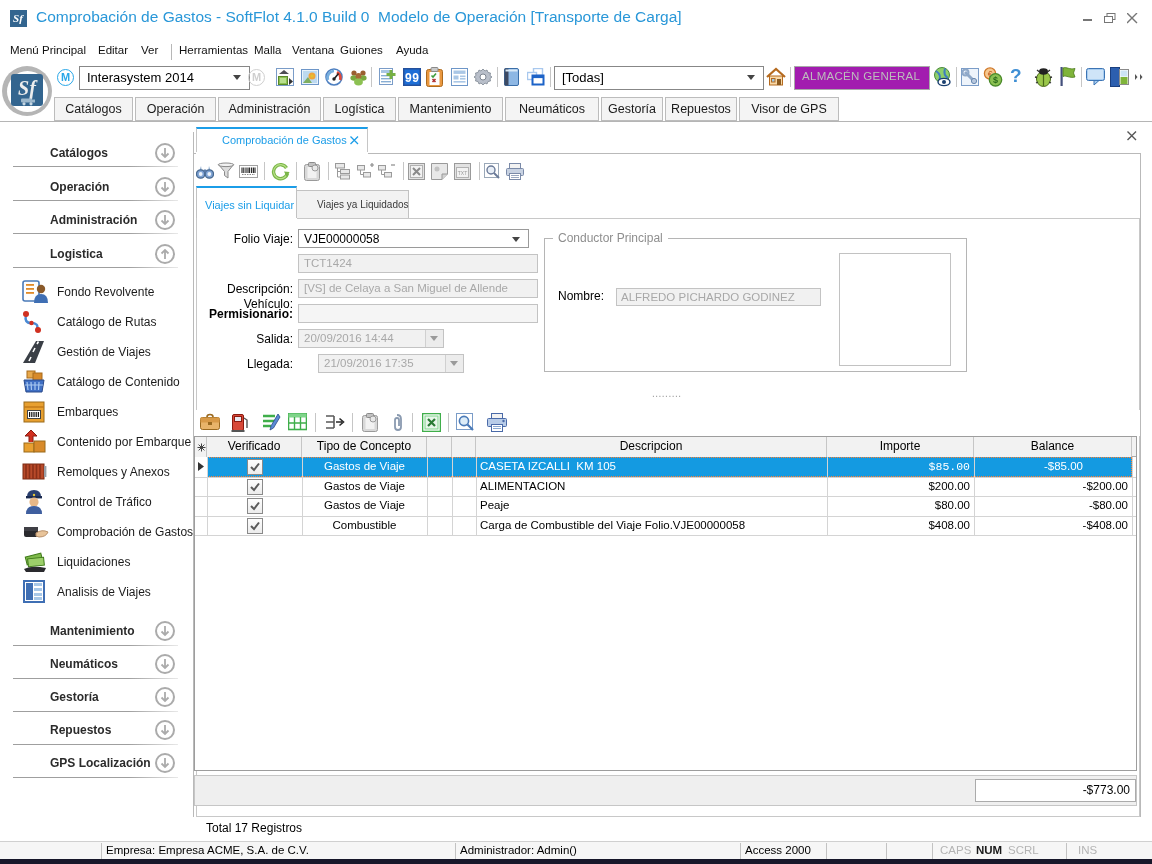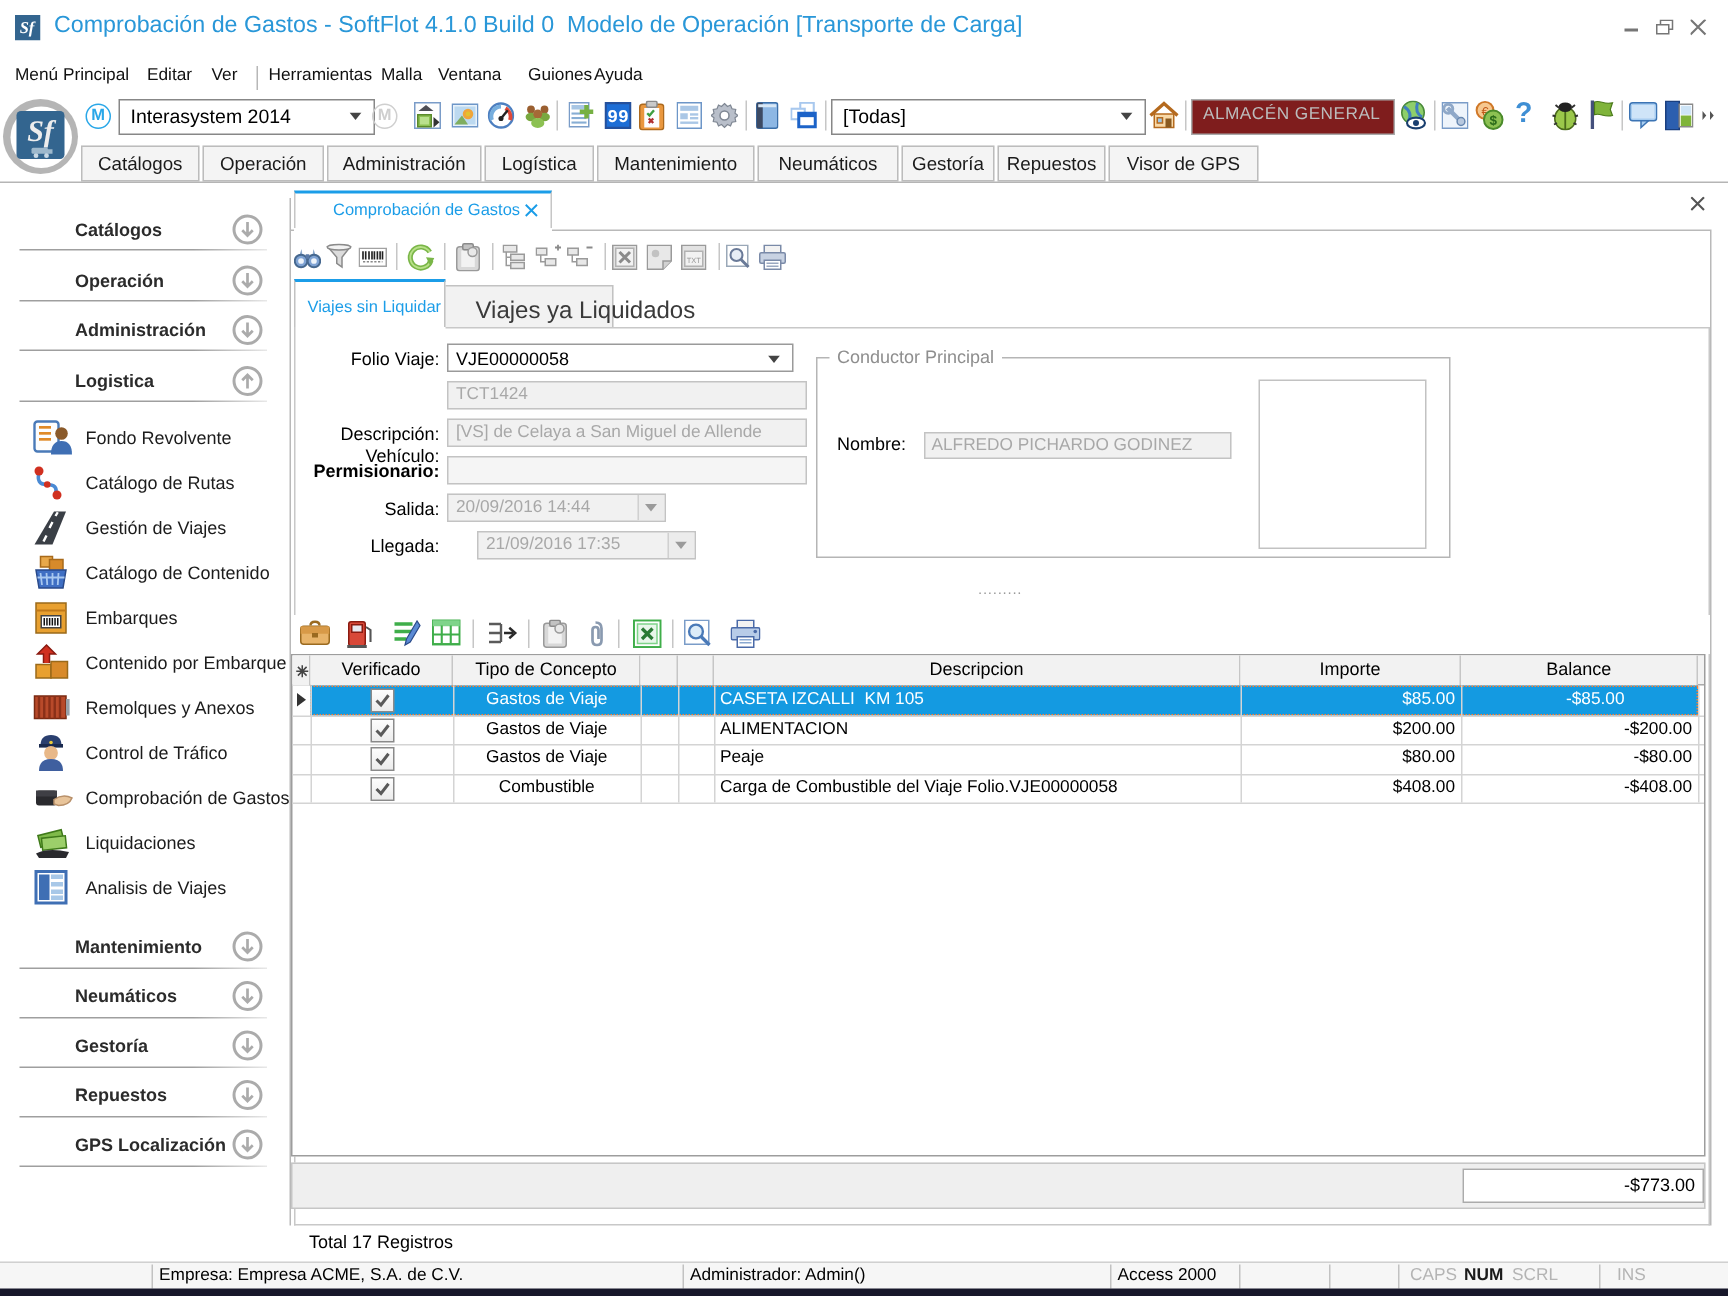--- a/index.html
+++ b/index.html
@@ -30,21 +30,21 @@
 </div>
 
 <div class="abs" style="left:0;top:43.5px;width:1152px;height:18px;font-size:11.5px;color:#111;">
   <span class="abs" style="left:10px;">Menú Principal</span>
   <span class="abs" style="left:98px;">Editar</span>
   <span class="abs" style="left:141px;">Ver</span>
   <span class="abs" style="left:171px;top:0px;width:1px;height:16px;background:#b7b7b7;"></span>
   <span class="abs" style="left:179px;">Herramientas</span>
   <span class="abs" style="left:254px;">Malla</span>
   <span class="abs" style="left:292px;">Ventana</span>
-  <span class="abs" style="left:352px;">Guiones</span>
+  <span class="abs" style="left:340px;">Guiones</span>
   <span class="abs" style="left:396px;">Ayuda</span>
 </div>
 
 <div class="abs" id="toolbar" style="left:0;top:60px;width:1152px;height:36px;background:#fff;">
 
   <div class="abs" style="left:57px;top:9px;width:15px;height:15px;border:1.5px solid #29a7e8;border-radius:50%;color:#29a7e8;font-size:11px;font-weight:bold;text-align:center;line-height:15px;">M</div>
 
   <div class="abs" style="left:79px;top:6px;width:169px;height:22px;border:1px solid #878787;background:#fff;">
     <span style="position:absolute;left:7px;top:3px;font-size:13px;color:#000;">Interasystem 2014</span>
     <svg style="position:absolute;right:7px;top:8px" width="9" height="6">
@@ -150,21 +150,21 @@
   </div>
 
   <svg class="abs" style="left:766px;top:7px" width="20" height="20">
     <path d="M1 10 L10 2 L19 10" fill="none" stroke="#b56a1e" stroke-width="2.2"></path>
     <rect x="3.5" y="9" width="13" height="9" fill="#f8d9a8" stroke="#b56a1e"></rect>
     <rect x="11" y="12" width="4" height="6" fill="#8a5a20"></rect>
     <rect x="5.5" y="11.5" width="3.5" height="3.5" fill="#9ec8e8" stroke="#b56a1e"></rect>
   </svg>
   <div class="sep" style="left:790px;top:7px;height:20px;"></div>
 
-  <div class="abs" style="left:794px;top:6px;width:134px;height:22px;border:1px solid #a9a9a9;background:#7f1d1d;">
+  <div class="abs" style="left:794px;top:6px;width:134px;height:22px;border:1px solid #a9a9a9;background:#a21caf;">
     <span style="position:absolute;left:7px;top:3px;font-size:11.5px;color:#bcbcbc;white-space:nowrap;letter-spacing:0.3px;">ALMACÉN GENERAL</span>
   </div>
 
   <svg class="abs" style="left:932px;top:7px" width="20" height="20">
     <circle cx="10" cy="8" r="7.5" fill="#8ecf6a" stroke="#4a8a3a"></circle>
     <path d="M4 4 Q10 8 7 14 M13 1.5 Q11 8 16 11" stroke="#3f7fbf" stroke-width="2" fill="none"></path>
     <ellipse cx="12" cy="15" rx="6" ry="3.6" fill="#fff" stroke="#1a3f6f" stroke-width="1.4"></ellipse>
     <circle cx="12" cy="15" r="2" fill="#1a3f6f"></circle>
   </svg>
   <div class="sep" style="left:956px;top:7px;height:20px;"></div>
@@ -521,21 +521,21 @@
 
     <svg class="abs" style="left:312px;top:5px" width="18" height="17">
       <rect x="3.5" y="0.5" width="11" height="5" fill="#f2f2f2" stroke="#7a8aa8"></rect>
       <rect x="0.5" y="5.5" width="17" height="7" rx="1" fill="#c8d2e2" stroke="#7a8aa8"></rect>
       <rect x="3.5" y="10.5" width="11" height="6" fill="#fff" stroke="#7a8aa8"></rect>
       <path d="M5 12.5 L13 12.5 M5 14.5 L13 14.5" stroke="#9aa8c0"></path>
     </svg>
   </div>
 
   <div class="abs" style="left:296px;top:68px;width:113px;height:29px;background:#f2f2f2;border:1px solid #c2c2c2;box-sizing:border-box;"></div>
-  <div class="abs" style="left:317px;top:77px;font-size:16px;color:#3a3a3a;">Viajes ya Liquidados</div>
+  <div class="abs" style="left:317px;top:77px;font-size:10px;color:#3a3a3a;">Viajes ya Liquidados</div>
   <div class="abs" style="left:196px;top:64px;width:101px;height:33px;background:#fff;border:1px solid #c2c2c2;border-bottom:none;border-top:2px solid #1b9de8;box-sizing:border-box;"></div>
   <div class="abs" style="left:205px;top:77px;font-size:11px;color:#1b9de8;">Viajes sin Liquidar</div>
 
   <div class="abs" style="left:196px;top:96px;width:944px;height:599px;background:#fff;border:1px solid #c8c8c8;border-top:none;box-sizing:border-box;"></div>
   <div class="abs" style="left:297px;top:96px;width:843px;height:1px;background:#c8c8c8;"></div>
 
   <div class="lbl" style="left:151px;top:110px;width:142px;text-align:right;">Folio Viaje:</div>
   <div class="lbl" style="left:151px;top:135px;width:142px;text-align:right;margin-top:40px;">Vehículo:</div>
   <div class="lbl" style="left:151px;top:160px;width:142px;text-align:right;">Descripción:</div>
   <div class="lbl" style="left:151px;top:185px;width:142px;text-align:right;font-weight:bold;">Permisionario:</div>
@@ -673,21 +673,21 @@
     <div class="abs" style="left:12px;top:20px;width:925px;height:19.5px;background:#149ae1;"></div>
     <div class="abs" style="left:12px;top:20px;width:925px;height:19.5px;border:1px dotted #ff8030;box-sizing:border-box;"></div>
     <svg class="abs" style="left:2px;top:25px" width="8" height="10">
         <path d="M1 0 L7 4.5 L1 9 Z" fill="#333"></path>
       </svg>
     <div class="cbx" style="left:52px;top:22px;"><svg width="14" height="14">
           <path d="M3 7 L6 10 L11 3.5" stroke="#5a5a5a" stroke-width="2" fill="none"></path>
         </svg></div>
     <div class="gtx" style="left:107px;top:20px;width:125px;text-align:center;color:#fff;">Gastos de Viaje</div>
     <div class="gtx" style="left:285px;top:20px;color:#fff;">CASETA IZCALLI&nbsp; KM 105</div>
-    <div class="gtx" style="left:632px;top:20px;width:143px;text-align:right;color:#fff;">$85.00</div>
+    <div class="gtx" style="left:632px;top:20px;width:143px;text-align:right;color:#fff;font-family:Liberation Mono, monospace;">$85.00</div>
     <div class="gtx" style="left:734px;top:20px;width:154px;text-align:right;color:#fff;">-$85.00</div>
 
     <div class="cbx" style="left:52px;top:42px;"><svg width="14" height="14">
           <path d="M3 7 L6 10 L11 3.5" stroke="#5a5a5a" stroke-width="2" fill="none"></path>
         </svg></div>
     <div class="gtx" style="left:107px;top:39.5px;width:125px;text-align:center;">Gastos de Viaje</div>
     <div class="gtx" style="left:285px;top:39.5px;">ALIMENTACION</div>
     <div class="gtx" style="left:632px;top:39.5px;width:143px;text-align:right;">$200.00</div>
     <div class="gtx" style="left:779px;top:39.5px;width:154px;text-align:right;">-$200.00</div>
 

